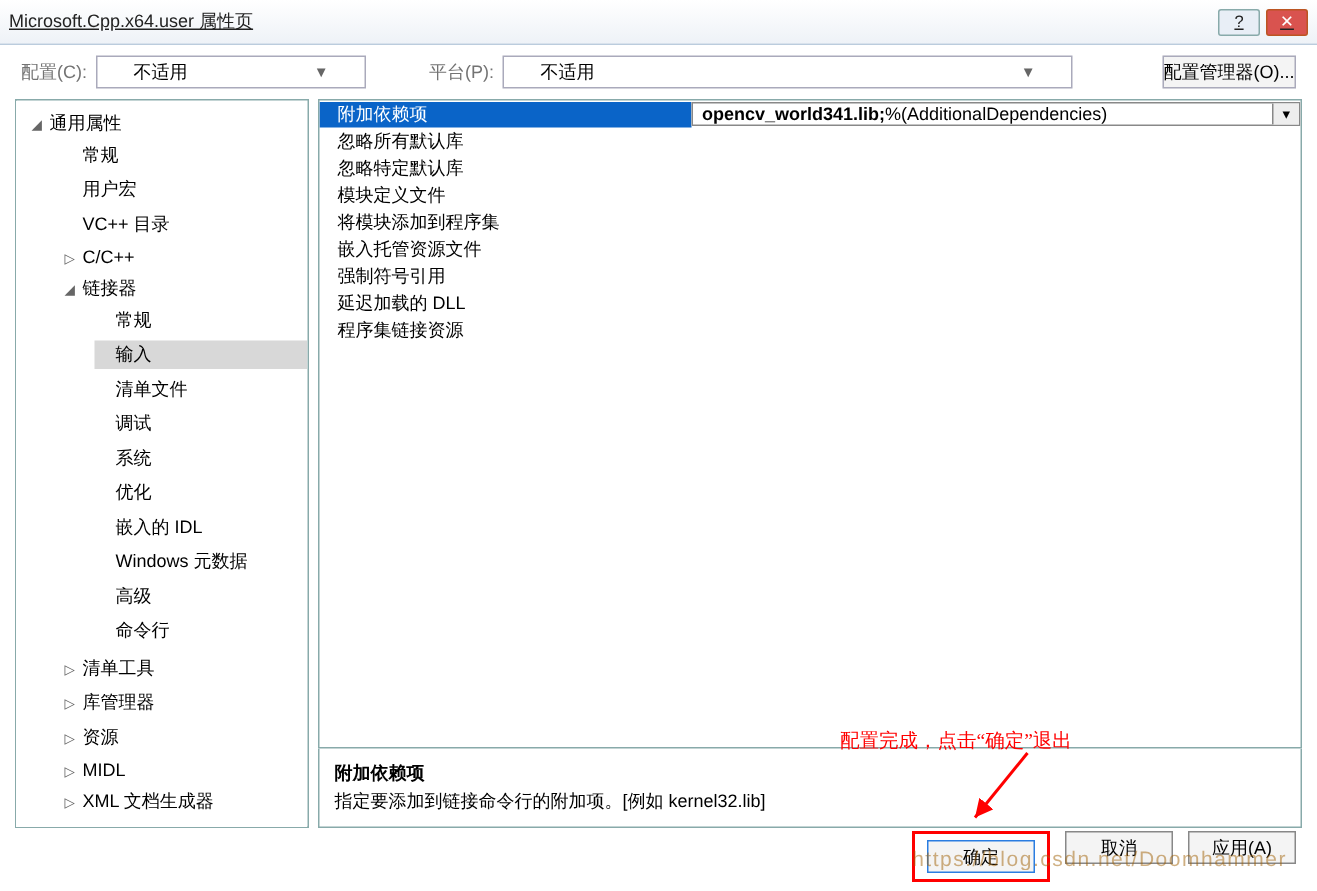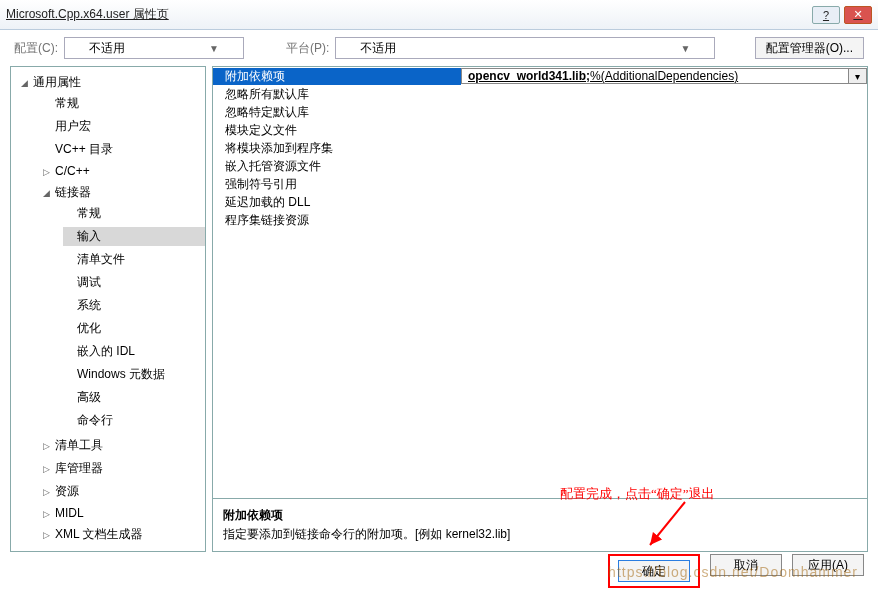--- a/index.html
+++ b/index.html
@@ -8,41 +8,41 @@
 .titlebar { height: 30px; background: linear-gradient(#fff,#eef2f7); border-bottom: 1px solid #bcd; display:flex; align-items:center; padding:0 6px; font-size: 12px; color:#222;text-decoration:underline; }
 .titlebar .spacer { flex:1; }
 .titlebar .winbtn { width:28px; height:18px; margin-left:4px; display:inline-flex; align-items:center; justify-content:center; border:1px solid #8aa; background:#e8eef6; border-radius:2px; font-size:11px; }
 .titlebar .winbtn.close { background:#d9534f; color:#fff; border-color:#b52; }
 
 .toolbar { height: 36px; display:flex; align-items:center; padding: 0 14px; font-size:12px; gap:6px; }
 .toolbar label { color:#737373; }
 .toolbar .combo { height:22px; border:1px solid #aab; background:#fff; min-width:180px; display:flex; align-items:center; padding:0 24px; font-size:12px; justify-content:space-between; }
 .toolbar .combo .arrow { font-size:10px; color:#666; }
 .toolbar .spacer { flex:1; }
-.toolbar .btn { height:22px; border:1px solid #aab; background:#f4f4f4; padding:0 10px; font-size:12px; display:flex; align-items:center; }
+.toolbar .btn { height:22px; border:1px solid #aab; background:#f4f4f4; padding:0 0; font-size:12px; display:flex; align-items:center; }
 
 .main { position:absolute; top:66px; left:10px; right:10px; bottom:42px; display:flex; gap:6px; }
 .tree { width:196px; border:1px solid #8aa; background:#fff; overflow-y:auto; font-size:12px; padding:4px 0; }
 .tree ul { list-style:none; }
 .tree li { padding:2px 0 2px 8px; white-space:nowrap; cursor:default; }
 .tree li.node > .row::before { content:"◢"; color:#666; font-size:9px; display:inline-block; width:12px; }
 .tree li.node.collapsed > .row::before { content:"▷"; }
 .tree li.leaf > .row::before { content:""; display:inline-block; width:12px; }
 .tree li > .row { padding:1px 2px; display:block; }
 .tree li.selected > .row { background:#d8d8d8; }
 .tree ul ul { margin-left:14px; }
 
 .right { flex:1; display:flex; flex-direction:column; }
 .grid { flex:1; border:1px solid #8aa; background:#fff; overflow:auto; position:relative; }
 .grid .row { display:flex; font-size:12px; height:18px; align-items:center; }
 .grid .row .label { width:248px; padding-left:12px; }
 .grid .row .value { flex:1; padding-left:6px; }
 .grid .row.selected { }
 .grid .row.selected .label { background:#0a64c8; color:#fff; }
-.grid .row .value.editing { border:1px solid #888; background:#fff; position:relative;text-decoration:underline; }
+.grid .row .value.editing { border:1px solid #888; background:#fff; position:relative; }
 .grid .row .value.editing .dropdown { position:absolute; right:0; top:0; bottom:0; width:18px; border-left:1px solid #888; display:flex; align-items:center; justify-content:center; font-size:10px; background:#eee; }
 .redbox1 { border:2px solid #f00; }
 
 .info { border:1px solid #8aa; border-top:none; background:#fff; padding:8px 10px; font-size:12px; }
 .info .title { font-weight:bold; margin-bottom:2px; }
 
 .footer { position:absolute; bottom:6px; right:14px; display:flex; gap:10px; }
 .footer .btn { height:22px; min-width:72px; border:1px solid #888; background:#f4f4f4; font-size:12px; display:flex; align-items:center; justify-content:center; }
 .footer .btn.primary { border:1px solid #2a7de1; }
 .footer .redwrap { border:2px solid #f00; padding:4px 8px; }

